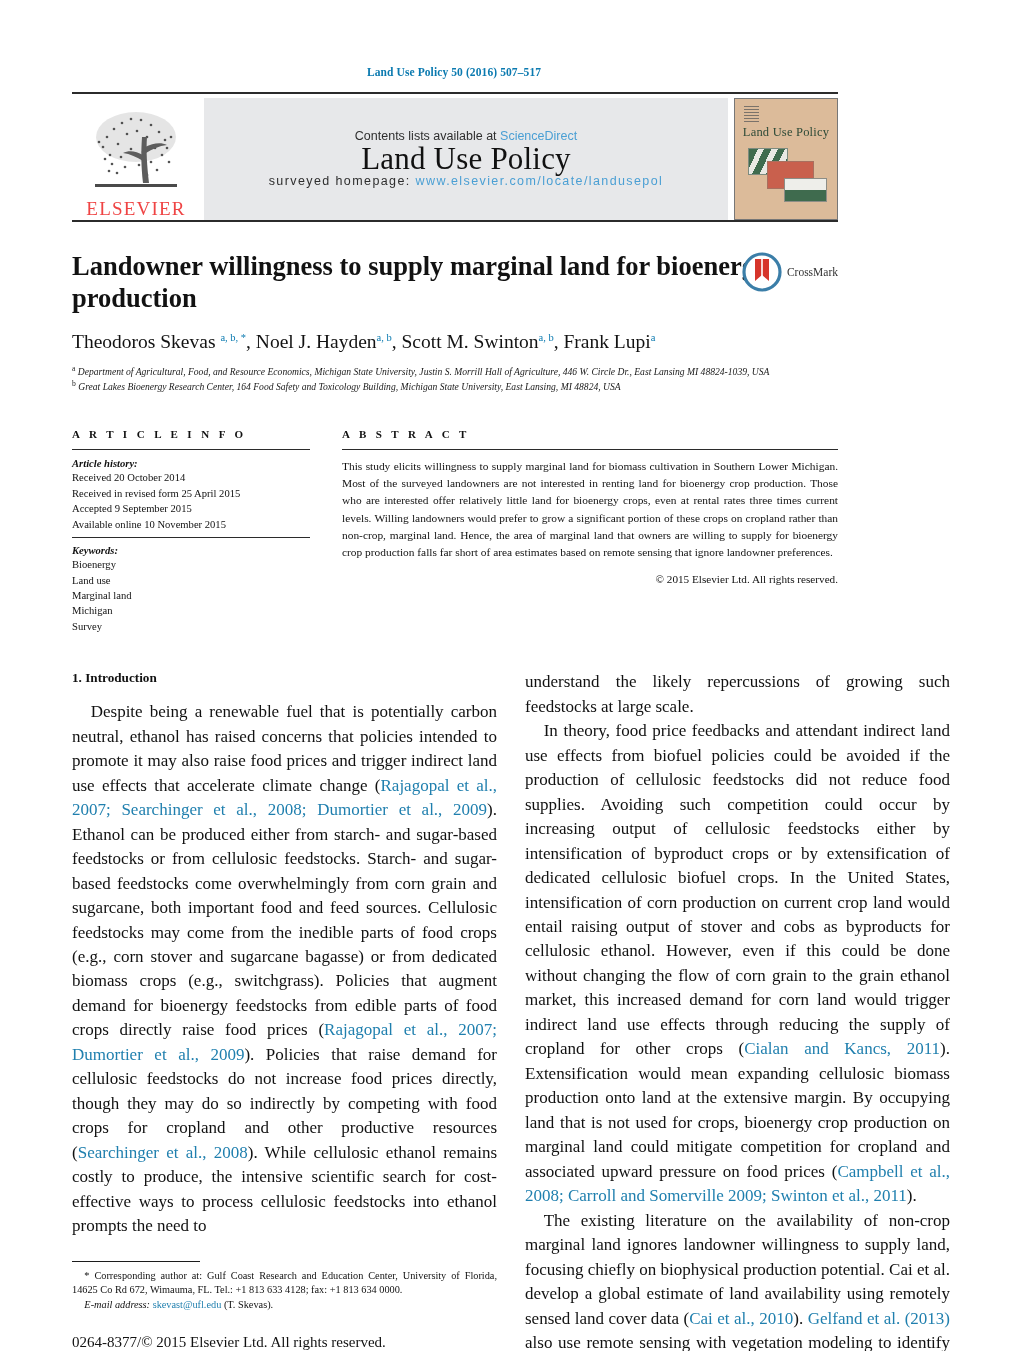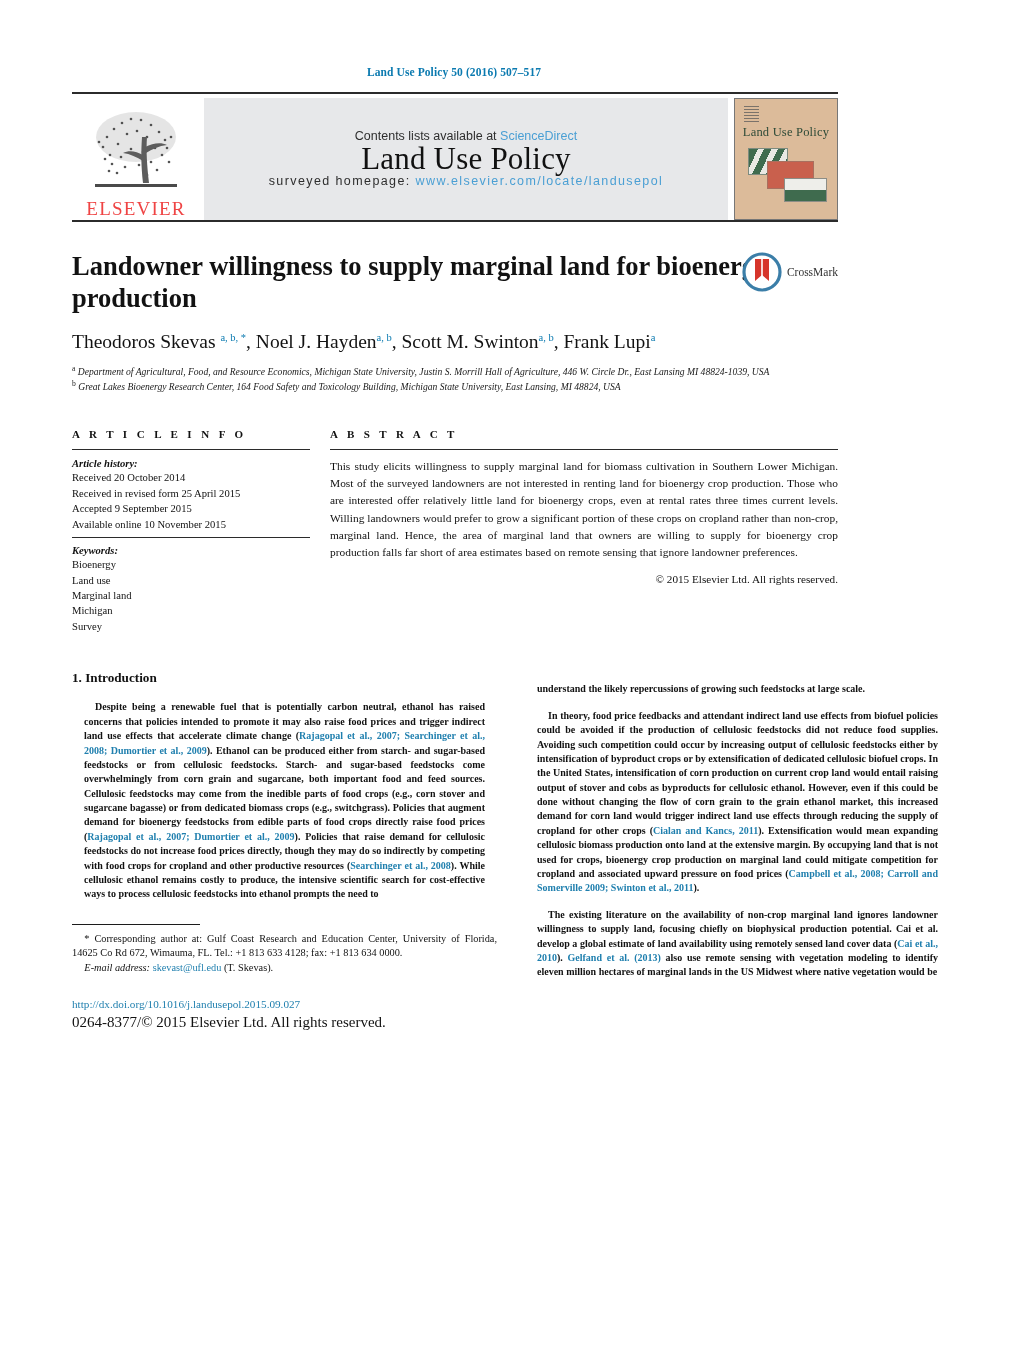--- a/index.html
+++ b/index.html
@@ -154,21 +154,21 @@
   .crossmark-badge { width:40px; height:40px; display:block; }
   .crossmark-word {
     font-family:"Liberation Serif", serif;
     font-size:11.5px; color:#333;
   }
 
   
   .infoabs {
     margin:34px 70px 0 72px;
     display:flex;
-    gap:20px;
+    gap:32px;
     justify-content:center;
   }
   .col-info { width:238px; flex:0 0 238px; }
   .col-abs  { flex:1 1 auto; }
   .sec-head {
     font-family:"Liberation Serif", serif;
     font-weight:bold;
     font-size:11px;
     letter-spacing:3.4px;
     color:#111;
@@ -211,27 +211,26 @@
   .bcol { width:425px; flex:0 0 425px; }
   .sec-title {
     font-family:"Liberation Serif", serif;
     font-weight:bold;
     font-size:13.2px;
     color:#111;
     margin:0 0 14px 0;
   }
   .bodytext {
     font-family:"Liberation Serif", serif;
-    font-size:10px;
+    font-size:17px;
     line-height:1.44;
     text-align:justify;
     color:#111;
-    margin:12px;
+    margin:0;
     hyphens:auto;
-    font-weight:bold;
   }
   .bodytext + .bodytext { text-indent:1.1em; margin-top:0; }
   a.ref, .ref {
     color:#1f7fae;
     text-decoration:none;
   }
   .link { color:#1f7fae; text-decoration:none; }
 
   
   .footnote-wrap { margin-top:22px; }
@@ -385,21 +384,20 @@
 
     <div class="bcol">
       <div class="sec-title">1. Introduction</div>
       <p class="bodytext" style="text-indent:1.1em">Despite being a renewable fuel that is potentially carbon neutral, ethanol has raised concerns that policies intended to promote it may also raise food prices and trigger indirect land use effects that accelerate climate change (<span class="ref">Rajagopal et al., 2007; Searchinger et al., 2008; Dumortier et al., 2009</span>). Ethanol can be produced either from starch- and sugar-based feedstocks or from cellulosic feedstocks. Starch- and sugar-based feedstocks come overwhelmingly from corn grain and sugarcane, both important food and feed sources. Cellulosic feedstocks may come from the inedible parts of food crops (e.g., corn stover and sugarcane bagasse) or from dedicated biomass crops (e.g., switchgrass). Policies that augment demand for bioenergy feedstocks from edible parts of food crops directly raise food prices (<span class="ref">Rajagopal et al., 2007; Dumortier et al., 2009</span>). Policies that raise demand for cellulosic feedstocks do not increase food prices directly, though they may do so indirectly by competing with food crops for cropland and other productive resources (<span class="ref">Searchinger et al., 2008</span>). While cellulosic ethanol remains costly to produce, the intensive scientific search for cost-effective ways to process cellulosic feedstocks into ethanol prompts the need to</p>
 
       <div class="footnote-wrap">
         <div class="foot-rule"></div>
         <p class="footnote">* Corresponding author at: Gulf Coast Research and Education Center, University of Florida, 14625 Co Rd 672, Wimauma, FL. Tel.: +1 813 633 4128; fax: +1 813 634 0000.</p>
         <p class="footnote"><span class="email-label">E-mail address:</span> <span class="link">skevast@ufl.edu</span> <span>(T. Skevas).</span></p>
         <div class="doi-block">
-          <span class="doi">http://dx.doi.org/10.1016/j.landusepol.2015.09.027</span>
           <span class="issn">0264-8377/© 2015 Elsevier Ltd. All rights reserved.</span>
         </div>
       </div>
     </div>
 
     <div class="bcol">
       <p class="bodytext">understand the likely repercussions of growing such feedstocks at large scale.</p>
       <p class="bodytext" style="text-indent:1.1em">In theory, food price feedbacks and attendant indirect land use effects from biofuel policies could be avoided if the production of cellulosic feedstocks did not reduce food supplies. Avoiding such competition could occur by increasing output of cellulosic feedstocks either by intensification of byproduct crops or by extensification of dedicated cellulosic biofuel crops. In the United States, intensification of corn production on current crop land would entail raising output of stover and cobs as byproducts for cellulosic ethanol. However, even if this could be done without changing the flow of corn grain to the grain ethanol market, this increased demand for corn land would trigger indirect land use effects through reducing the supply of cropland for other crops (<span class="ref">Cialan and Kancs, 2011</span>). Extensification would mean expanding cellulosic biomass production onto land at the extensive margin. By occupying land that is not used for crops, bioenergy crop production on marginal land could mitigate competition for cropland and associated upward pressure on food prices (<span class="ref">Campbell et al., 2008; Carroll and Somerville 2009; Swinton et al., 2011</span>).</p>
       <p class="bodytext" style="text-indent:1.1em">The existing literature on the availability of non-crop marginal land ignores landowner willingness to supply land, focusing chiefly on biophysical production potential. Cai et al. develop a global estimate of land availability using remotely sensed land cover data (<span class="ref">Cai et al., 2010</span>). <span class="ref">Gelfand et al. (2013)</span> also use remote sensing with vegetation modeling to identify eleven million hectares of marginal lands in the US Midwest where native vegetation would be</p>
     </div>

